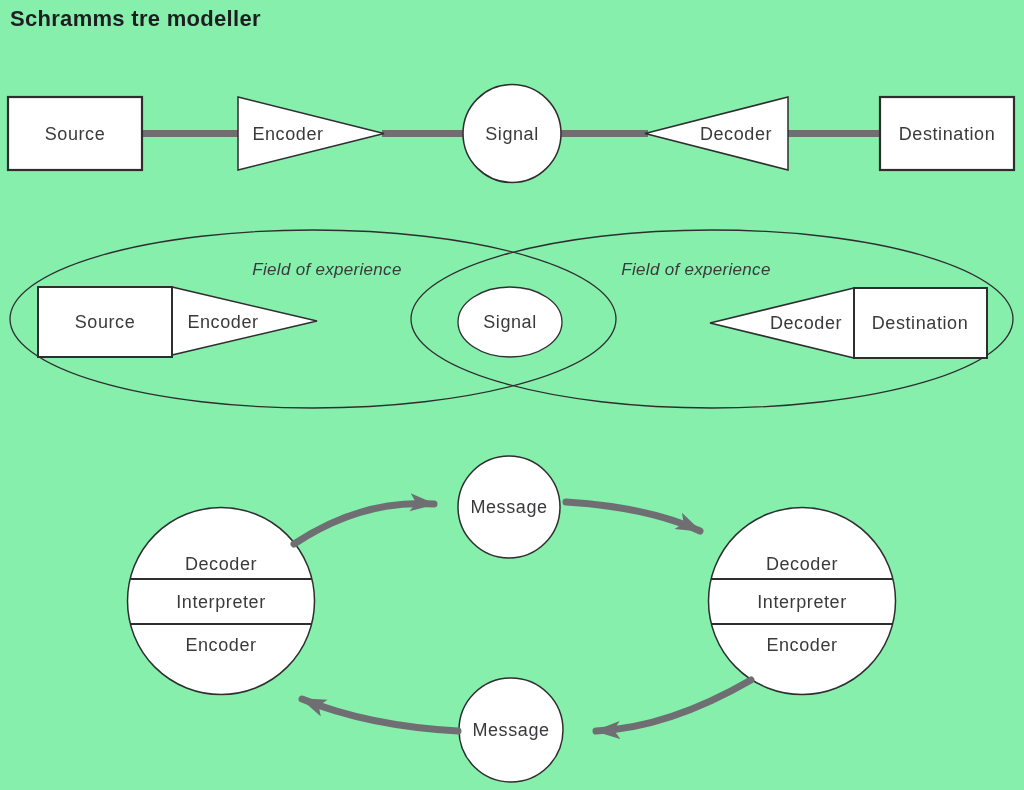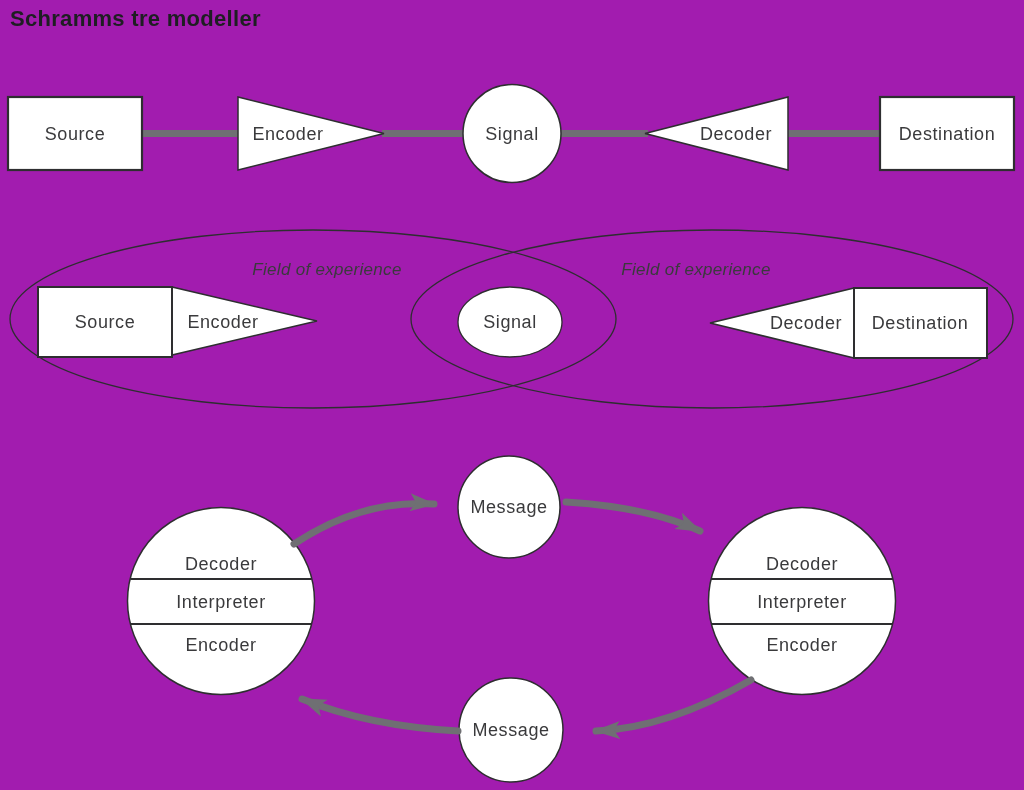--- a/index.html
+++ b/index.html
@@ -1,16 +1,16 @@
 <!DOCTYPE html>
 <html style="--outline: #2e2e30; --text: #3a3a3c; --connector: #6f6f73;"><head>
 <meta charset="utf-8">
 <style>
   html,body{margin:0;padding:0;background:#ffffff;}
-  .page{width:1024px;height:790px;position:relative;background:#a21caf;}
+  .page{width:1024px;height:790px;position:relative;background:#86efac;}
   svg{display:block;}
   .title-text{font:bold 22px "Liberation Sans",sans-serif;fill:#1e1e22;letter-spacing:.3px;}
   .lbl{font:18px "Liberation Sans",sans-serif;fill:var(--text,#3a3a3c);letter-spacing:.6px;}
   .field-lbl{font:italic 17px "Liberation Sans",sans-serif;fill:var(--text,#3a3a3c);letter-spacing:.3px;}
   .box{fill:#ffffff;stroke:var(--outline,#2e2e30);stroke-width:2.2;}
   .tri{fill:#ffffff;stroke:var(--outline,#2e2e30);stroke-width:1.5;}
   .circ{fill:#ffffff;stroke:var(--outline,#2e2e30);stroke-width:1.5;}
   .ell{fill:none;stroke:var(--outline,#2e2e30);stroke-width:1.3;}
   .ellfill{fill:#ffffff;stroke:var(--outline,#2e2e30);stroke-width:1.3;}
   .chord{stroke:var(--outline,#2e2e30);stroke-width:1.8;}

